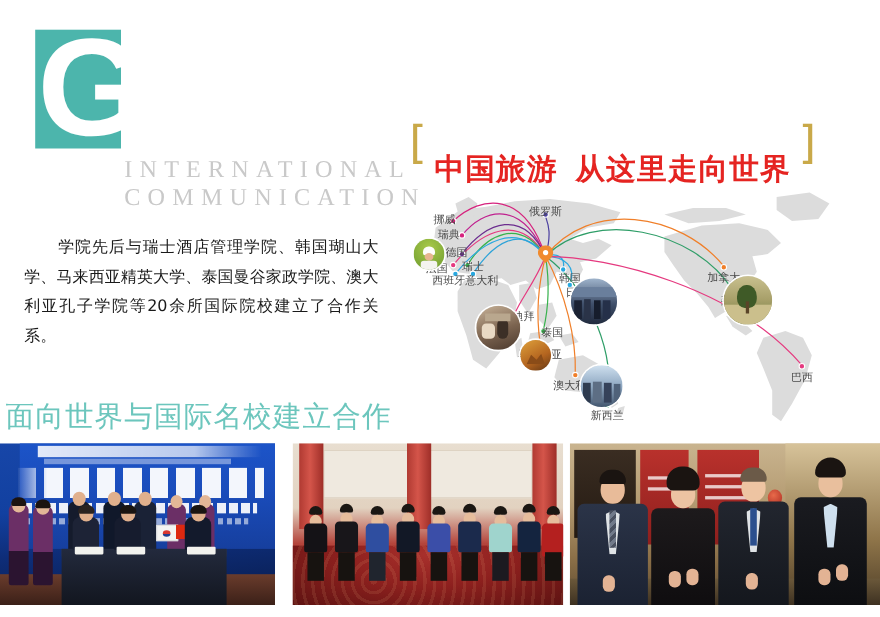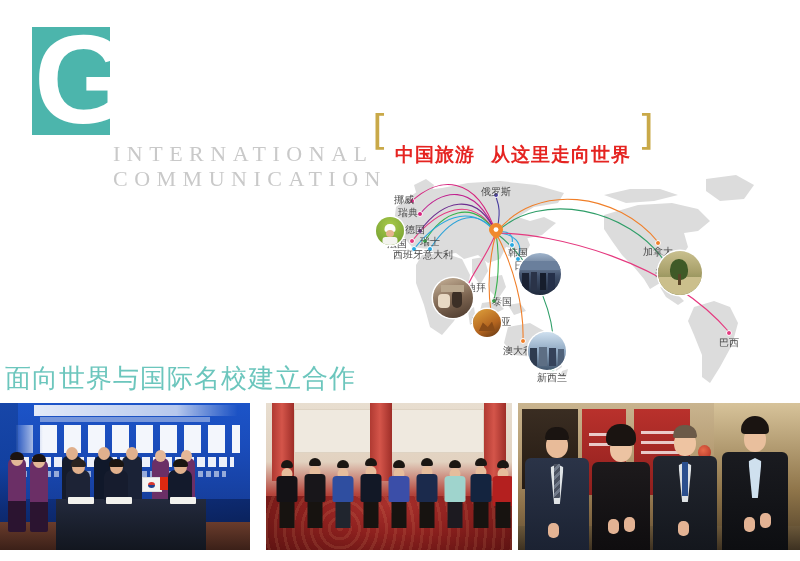--- a/index.html
+++ b/index.html
@@ -52,21 +52,21 @@
     font-family:"DejaVu Serif","Liberation Serif",serif;
   }
 
   
   .red-head{position:absolute;left:372px;top:110px;height:40px;display:flex;align-items:center;}
   .brk{color:#c9a949;font-size:41px;font-weight:400;line-height:1;
        font-family:"DejaVu Sans","Liberation Sans",sans-serif;}
   .brk-l{margin-right:7px;}
   .brk-r{margin-left:7px;}
   .red-text{
-    color:#e52421;font-size:19px;font-weight:700;letter-spacing:1px;white-space:nowrap;
+    color:#e52421;font-size:27px;font-weight:700;letter-spacing:1px;white-space:nowrap;
     font-family:"DejaVu Sans","Liberation Sans",sans-serif;line-height:1;margin-top:48px;
   }
   .red-text .gap{display:inline-block;width:16px;}
 
   .map-caption{
     position:absolute;left:378px;top:167px;z-index:6;
     font-size:13.5px;font-weight:700;color:#2b2b2b;letter-spacing:1px;white-space:nowrap;
     font-family:"DejaVu Sans","Liberation Sans",sans-serif;
   }
 
@@ -160,20 +160,21 @@
 </head>
 <body>
 
 <div class="page">
 
   <div class="logo-block"></div>
   <div class="logo-g">G</div>
   <div class="title-en1">INTERNATIONAL</div>
   <div class="title-en2">COMMUNICATION</div>
 
+  <div class="para"><span class="indent"></span><span>学院先后与瑞士酒店管理学院、韩国瑚山大学、马来西亚精英大学、泰国曼谷家政学院、澳大利亚孔子学院等20余所国际院校建立了合作关系。</span></div>
 
   <div class="head-teal2">面向世界与国际名校建立合作</div>
 
   <div class="red-head">
     <span class="brk brk-l">[</span>
     <span class="red-text"><span>中国旅游</span><span class="gap"></span><span>从这里走向世界</span></span>
     <span class="brk brk-r">]</span>
   </div>
 
 

